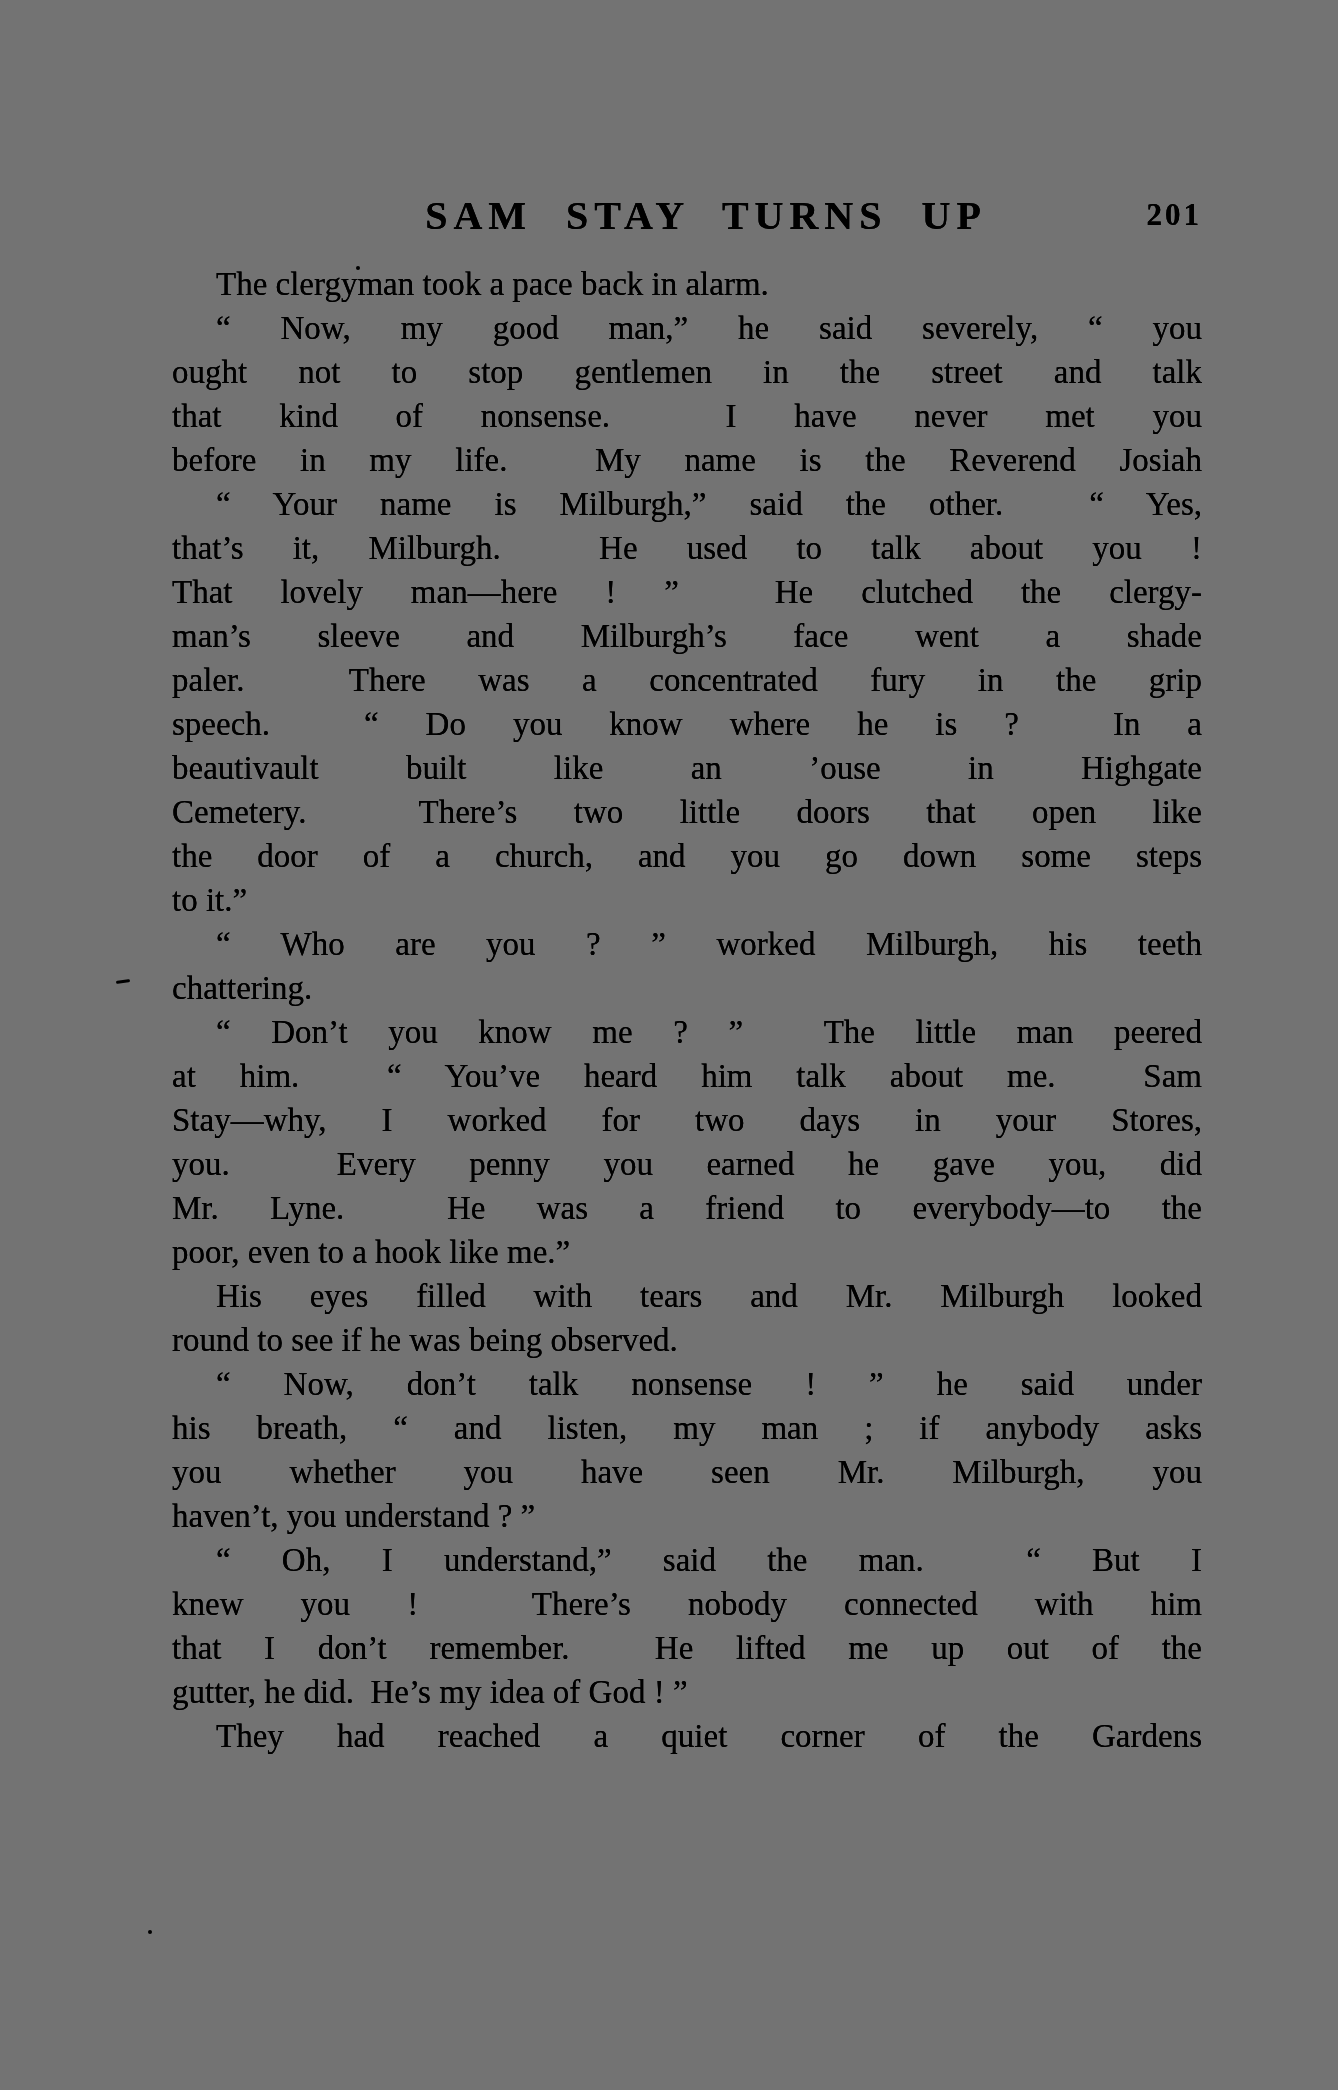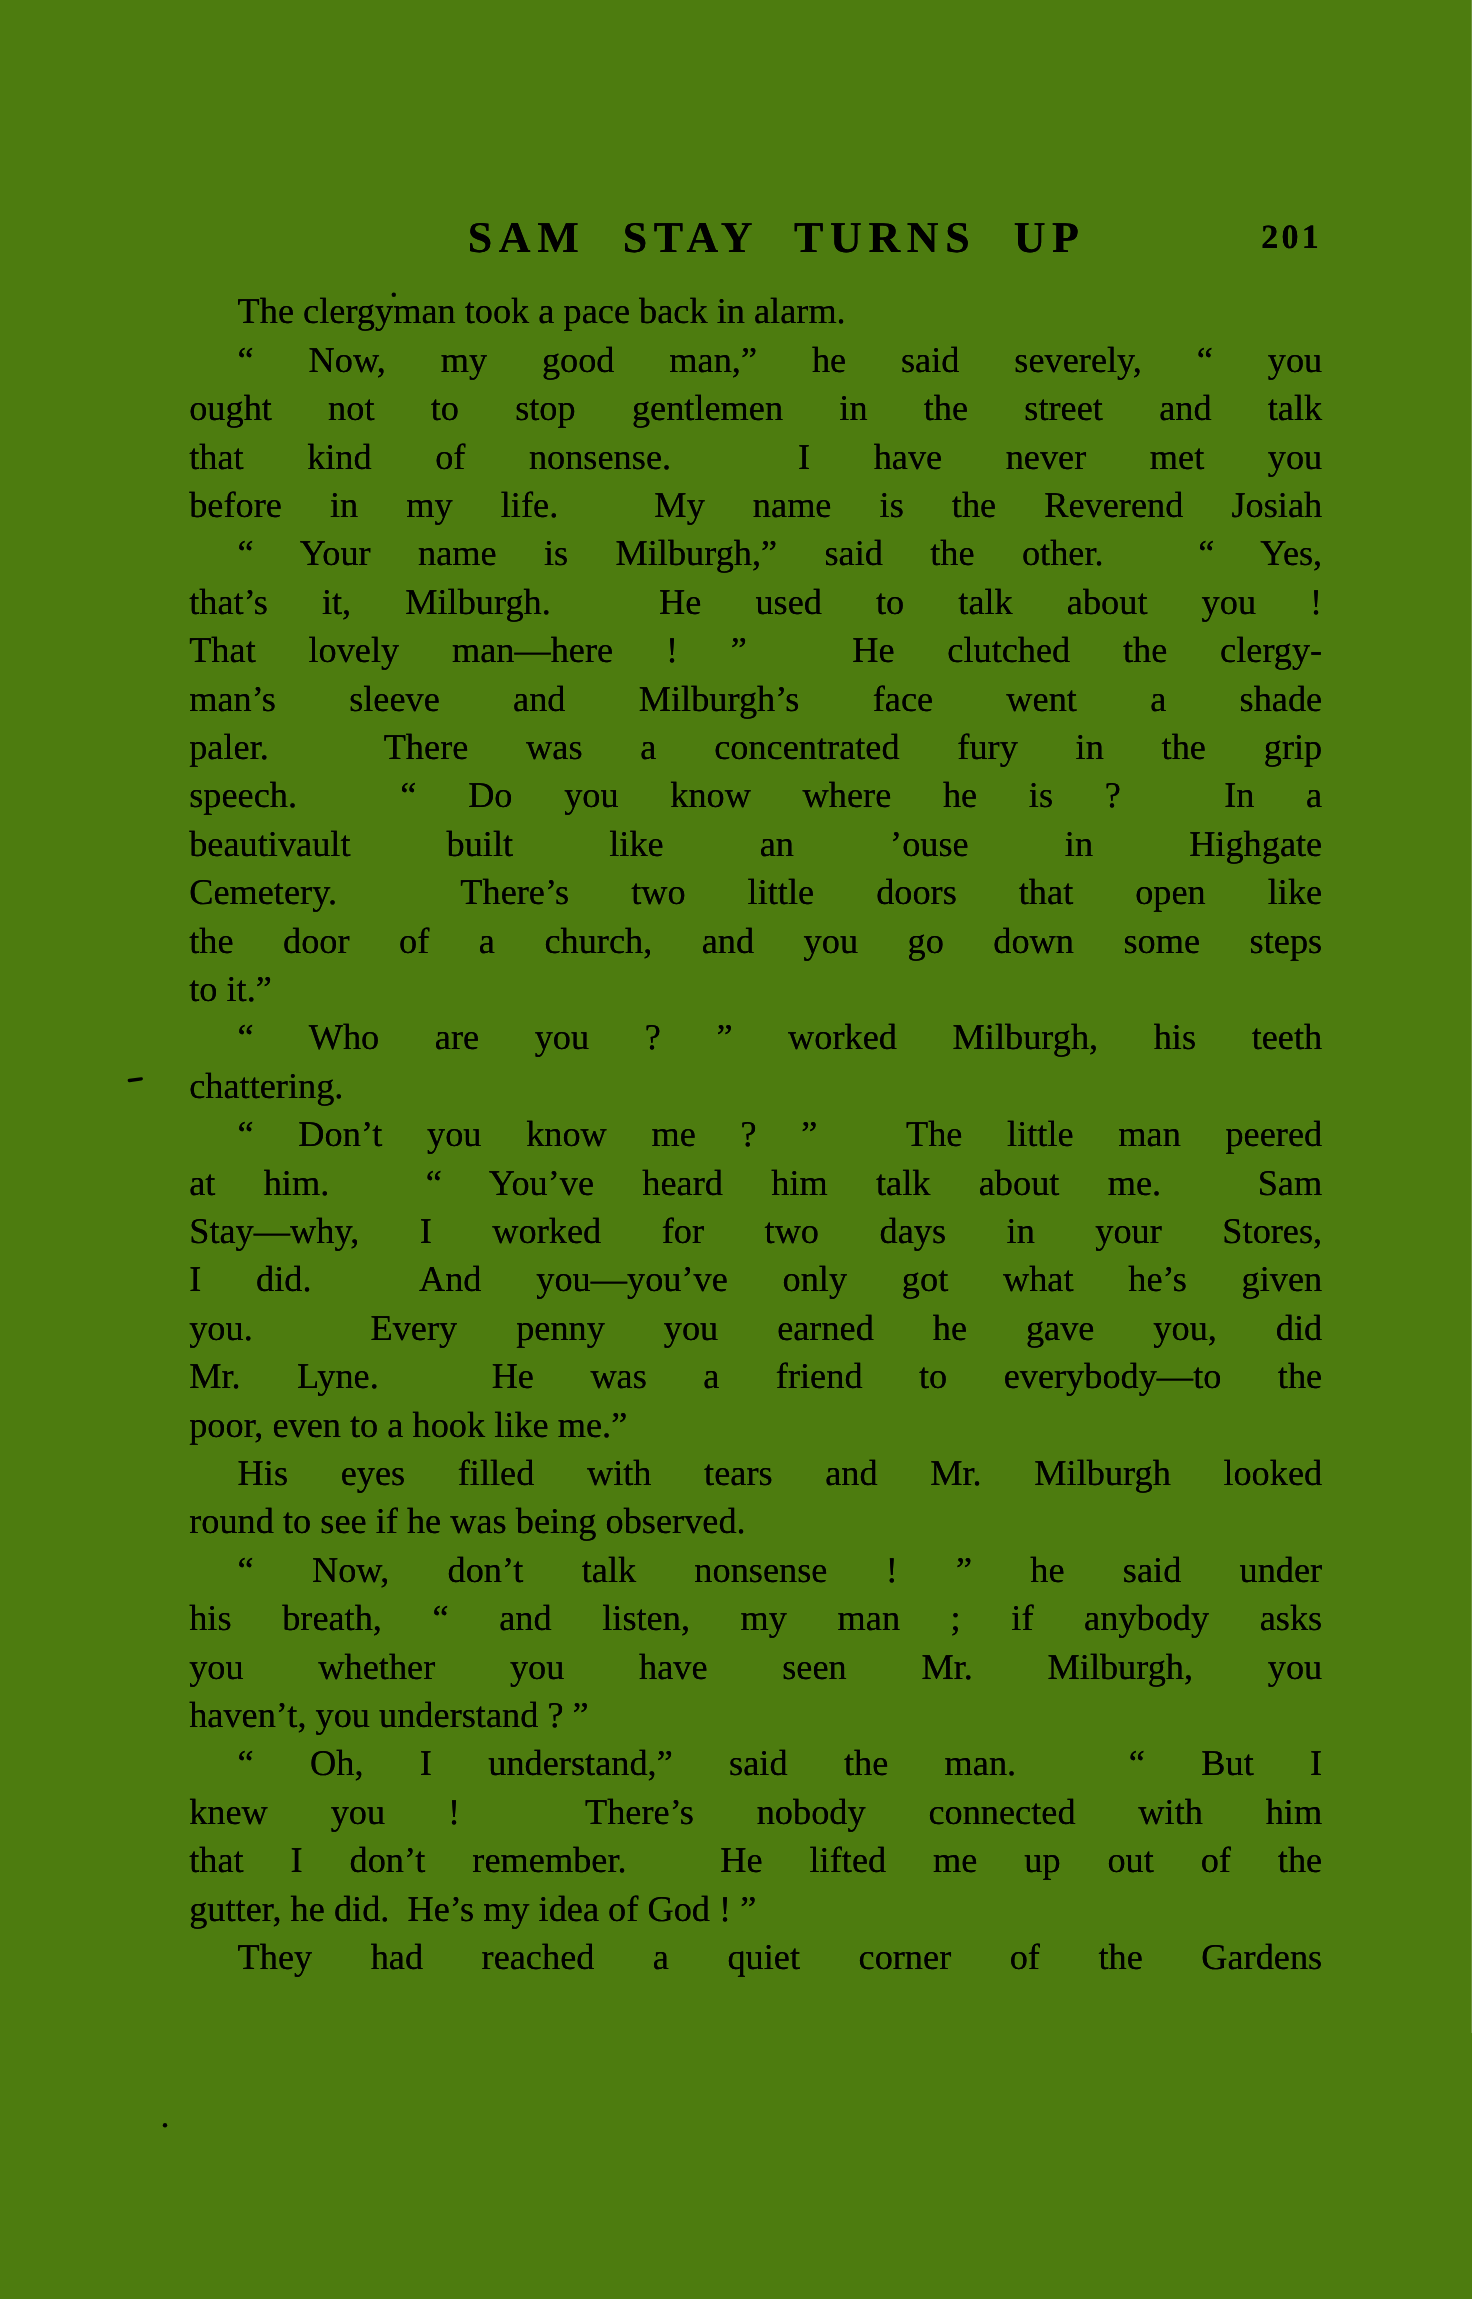--- a/index.html
+++ b/index.html
@@ -11,21 +11,21 @@
     width: 1338px;
     height: 2090px;
     position: relative;
     overflow: hidden;
     font-family: "Liberation Serif", "DejaVu Serif", serif;
     color: #000;
   }
   .page {
     position: absolute;
     inset: 0;
-    background: #4d7c0f;
+    background: #737373;
   }
   .header-row {
     position: absolute;
     left: 172px;
     right: 136px;
     top: 192px;
     height: 52px;
   }
   .running-head {
     position: absolute;
@@ -118,21 +118,20 @@
         <div class="line"><span>to it.”</span></div>
       </div>
       <div class="para">
         <div class="line j indent"><span>“ Who are you ? ” worked Milburgh, his teeth</span></div>
         <div class="line"><span>chattering.</span></div>
       </div>
       <div class="para">
         <div class="line j indent"><span>“ Don’t you know me ? ”  The little man peered</span></div>
         <div class="line j"><span>at him.  “ You’ve heard him talk about me.  Sam</span></div>
         <div class="line j"><span>Stay—why, I worked for two days in your Stores,</span></div>
-        <div class="line j"><span>I did.  And you—you’ve only got what </span><span class="it">he’s</span><span> given</span></div>
         <div class="line j"><span>you.  Every penny you earned he gave you, did</span></div>
         <div class="line j"><span>Mr. Lyne.  He was a friend to everybody—to the</span></div>
         <div class="line"><span>poor, even to a hook like me.”</span></div>
       </div>
       <div class="para">
         <div class="line j indent"><span>His eyes filled with tears and Mr. Milburgh looked</span></div>
         <div class="line"><span>round to see if he was being observed.</span></div>
       </div>
       <div class="para">
         <div class="line j indent"><span>“ Now, don’t talk nonsense ! ” he said under</span></div>

